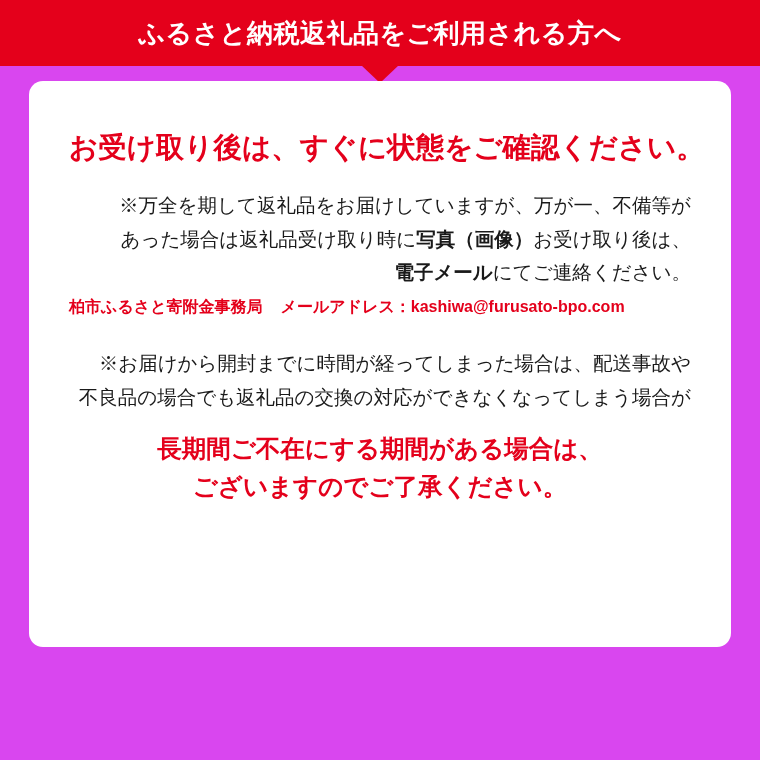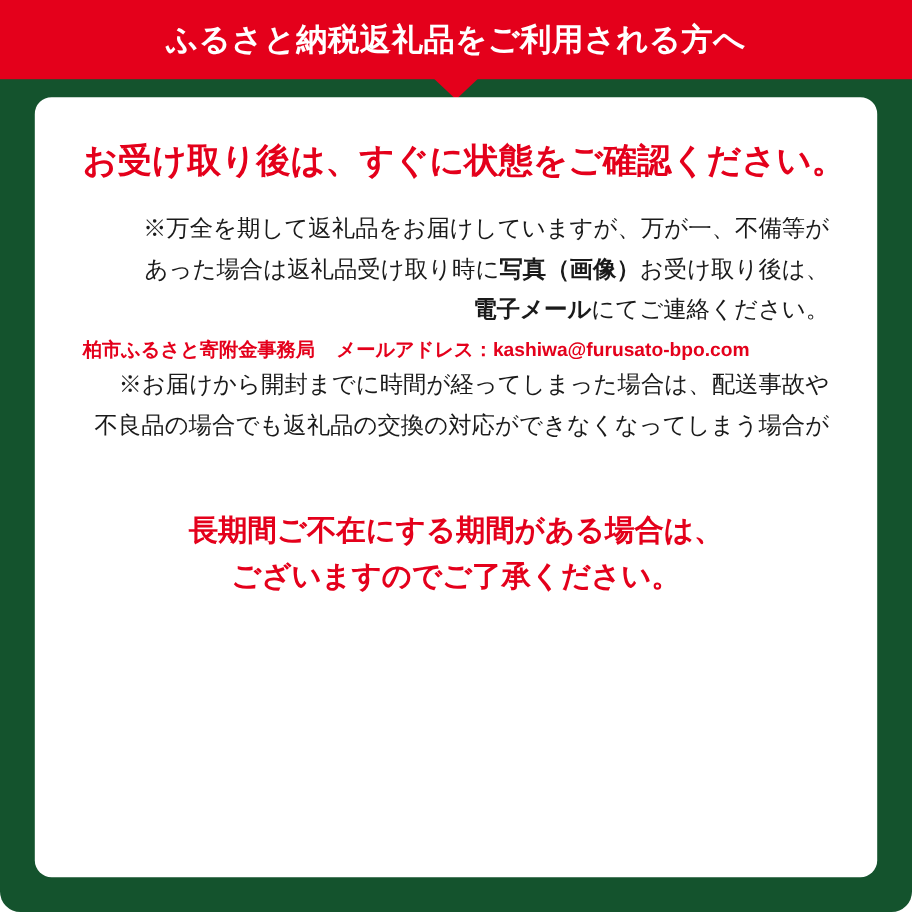--- a/index.html
+++ b/index.html
@@ -11,25 +11,24 @@
     width: 760px;
     height: 760px;
     font-family: "Liberation Sans", sans-serif;
     background: #ffffff;
     overflow: hidden;
   }
   .poster {
     position: relative;
     width: 760px;
     height: 760px;
-    background: #14532d;
+    background: #d946ef;
     display: flex;
     flex-direction: column;
     align-items: center;
-    border-radius: 17px;
   }
   .banner {
     width: 100%;
     height: 66px;
     background: #e4001b;
     display: flex;
     align-items: center;
     justify-content: center;
     position: relative;
     flex: none;
@@ -51,43 +50,44 @@
     height: 0;
     border-left: 19px solid transparent;
     border-right: 19px solid transparent;
     border-top: 18px solid #e4001b;
   }
   .card {
     position: absolute;
     top: 81px;
     left: 29px;
     width: 702px;
-    height: 650px;
+    height: 566px;
     background: #ffffff;
     border-radius: 14px;
-    padding: 26px 40px 0 40px;
+    padding: 40px 40px 0 40px;
   }
   .headline {
     color: #e4001b;
     font-size: 28.5px;
     font-weight: bold;
     text-align: center;
     margin: 8px 0 22px 0;
     letter-spacing: 0px;
     white-space: nowrap;
   }
   .para {
     color: #1a1a1a;
     font-size: 19.5px;
     line-height: 1.72;
     letter-spacing: 0px;
     margin: 0 0 0 0;
     text-align: right;
   }
   .para.block-gap {
+    margin-top: 28px;
     font-family: Liberation Serif, serif;
   }
   .para b {
     font-weight: bold;
   }
   .contact {
     color: #e4001b;
     font-size: 16px;
     font-weight: bold;
     line-height: 1.6;
@@ -98,21 +98,21 @@
   .contact .gap {
     display: inline-block;
     width: 18px;
   }
   .closing {
     color: #e4001b;
     font-size: 24.5px;
     font-weight: bold;
     text-align: center;
     line-height: 1.55;
-    margin-top: 52px;
+    margin-top: 16px;
     letter-spacing: 0px;
   }
   .closing div { white-space: nowrap; }
 </style>
 </head>
 <body>
 
 <div class="poster">
 
   <div class="banner">

